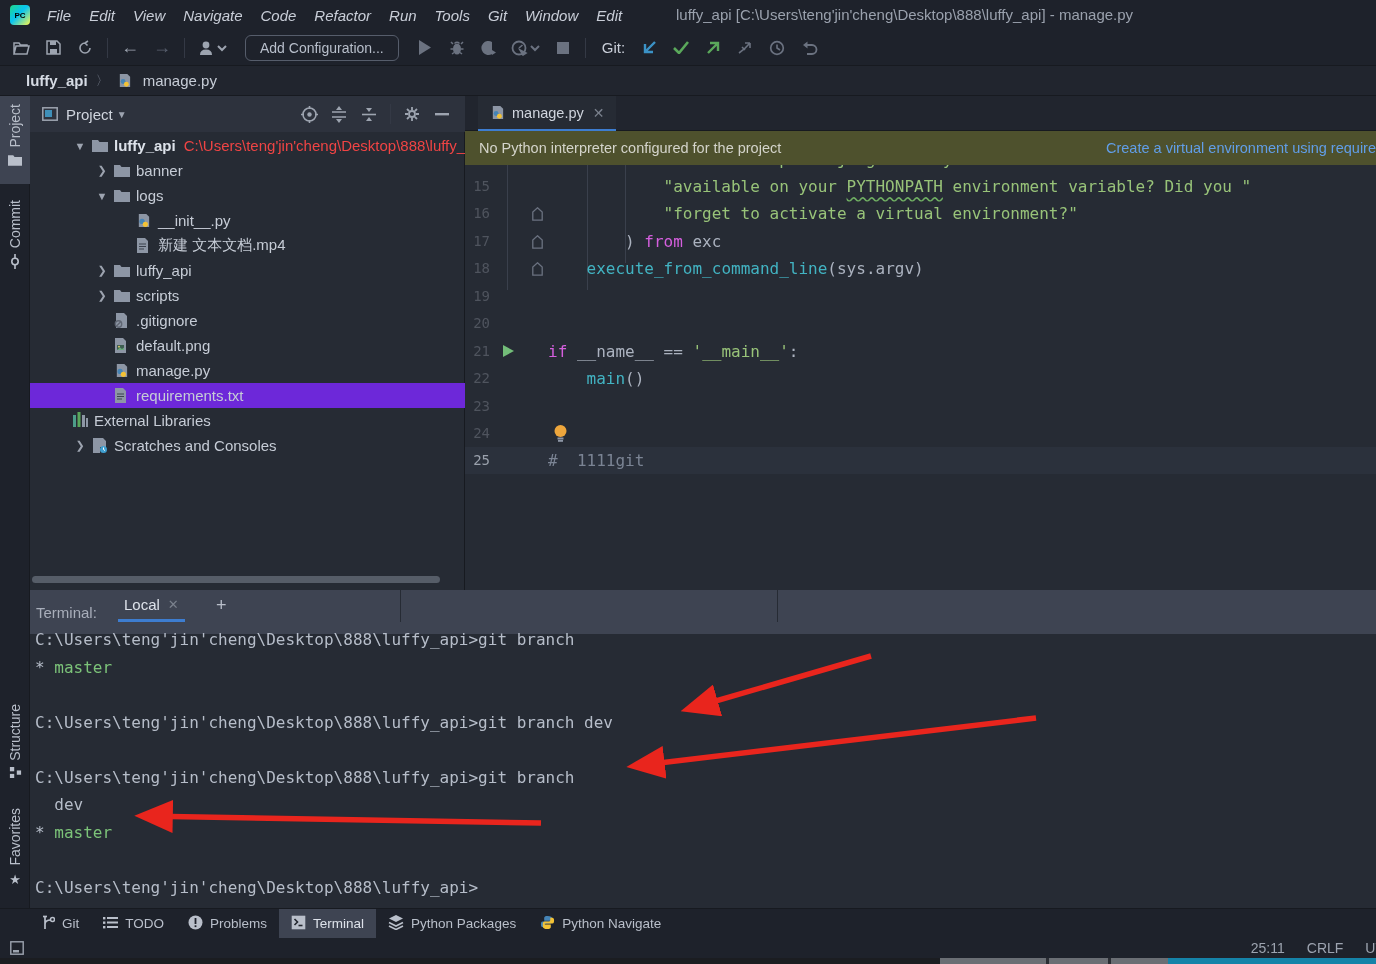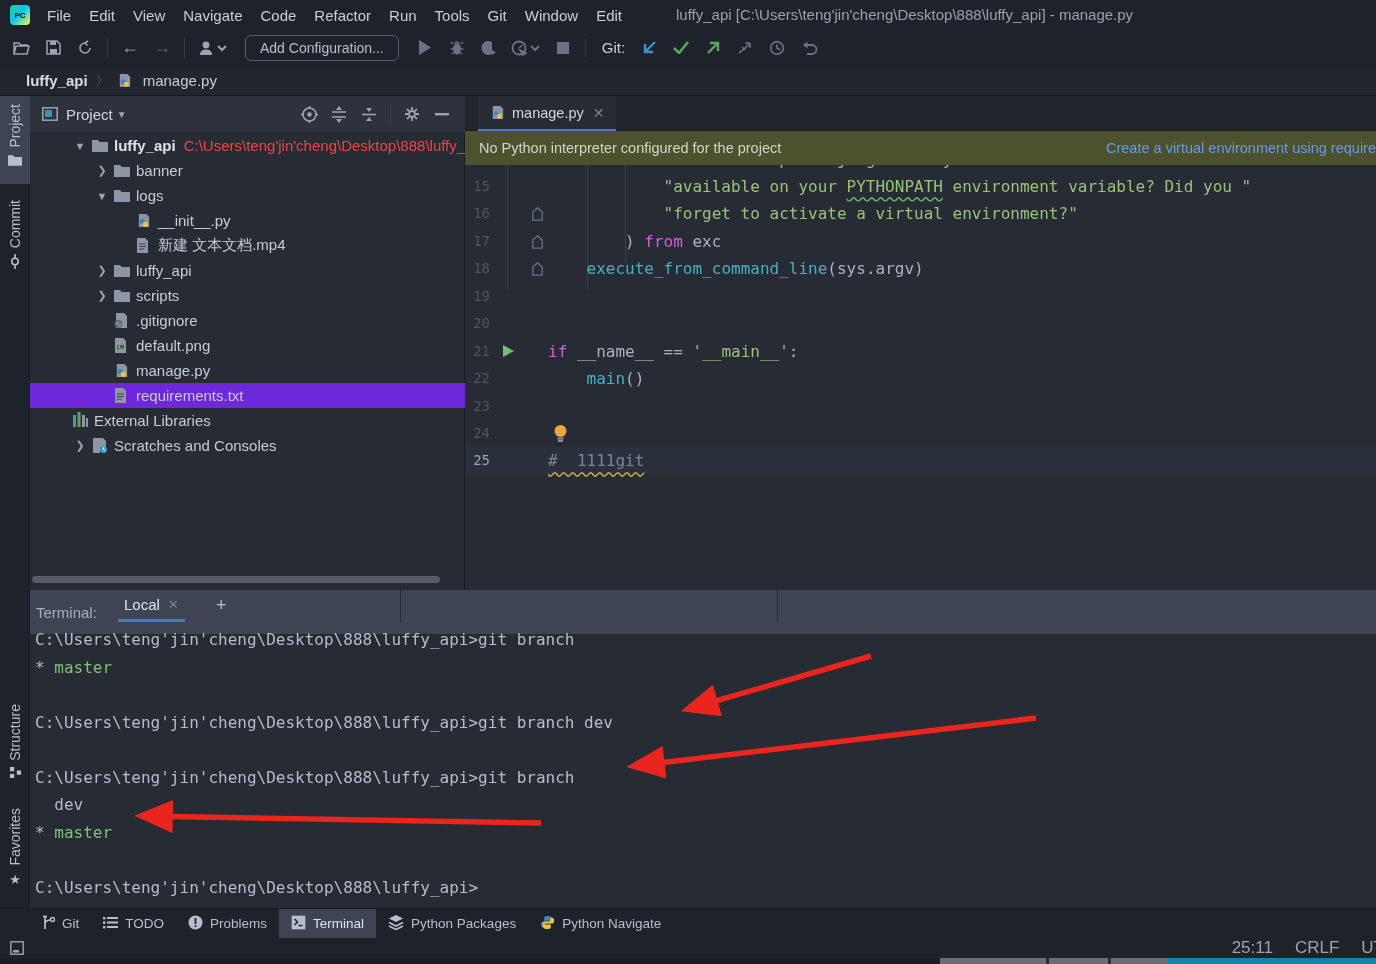--- a/index.html
+++ b/index.html
@@ -63,21 +63,21 @@
   #banner-link { position:absolute; right:0; top:0; height:34px; line-height:34px; color:#619ee8; white-space:nowrap; }
   #code { position:absolute; left:0; top:69px; width:911px; height:425px; overflow:hidden; }
   .crow { position:absolute; left:0; width:911px; height:27px; }
   .crow.current { background:#2b313c; }
   .lnum { position:absolute; left:0; top:0; width:25px; height:27px; line-height:27px; text-align:right; color:#4f545e; font-size:14px; }
   .crow.current .lnum { color:#9aa1ac; }
   .ctext { position:absolute; left:83px; top:0; height:27px; line-height:27px; font-size:16px; white-space:pre; color:#abb2bf; }
   .tk-s { color:#98c379; } .tk-k { color:#d55fde; } .tk-f { color:#42b3c2; }
   .tk-p { color:#abb2bf; } .tk-c { color:#7b8494; }
   .tk-u { text-decoration:underline; text-decoration-style:wavy; text-decoration-color:#6fae62; text-underline-offset:4px; }
-  .tk-w { text-decoration:underline; text-decoration-style:wavy; text-decoration-color:#c7a14a; text-underline-offset:5px;margin-top:43px; }
+  .tk-w { text-decoration-style:wavy; text-decoration-color:#c7a14a; text-underline-offset:5px;margin-top:43px; }
   .grun { position:absolute; left:38px; top:7px; width:0; height:0; border-left:11px solid #73bd79; border-top:6.5px solid transparent; border-bottom:6.5px solid transparent; }
   .glock { position:absolute; left:67px; top:7px; }
   .gbulb { position:absolute; left:88px; top:4px; }
   .guide { position:absolute; width:1px; background:#3a404c; }
 
   
   #terminal { left:30px; top:590px; width:1346px; height:318px; background:#262b34; }
   #term-header { position:absolute; left:0; top:0; width:1346px; height:44px; background:#3e4452; display:flex; align-items:center; }
   #term-label { margin-left:6px; color:#a8aeba; }
   #term-tab { position:absolute; left:88px; top:0; height:32px; display:flex; align-items:center; gap:6px; padding:0 6px; color:#dde2ea; border-bottom:3px solid #3d7dd0; }
@@ -87,39 +87,39 @@
   #term-body { position:absolute; left:0; top:32px; width:1346px; height:286px; }
   .trmline { position:absolute; left:5px; height:27px; line-height:27px; font-size:16px; white-space:pre; color:#b6bdc9; }
   .tg { color:#7cc379; }
 
   
   #bottombar { left:0; top:908px; width:1376px; height:30px; background:#1e222b; border-top:1px solid #171a20; display:flex; align-items:stretch; padding-left:30px; }
   .bbtn { display:flex; align-items:center; gap:7px; padding:0 12px; color:#b9bfca; font-size:13.5px; }
   .bbtn.active { background:#3e4452; color:#dde2ea; }
 
   
-  #statusbar { left:0; top:938px; width:1376px; height:20px; background:#1e222b; display:flex; align-items:center; color:#9da4b0; font-size:17px; }
+  #statusbar { left:0; top:938px; width:1376px; height:20px; background:#1e222b; display:flex; align-items:center; color:#9da4b0; font-size:14px; }
   #status-right { position:absolute; right:-8px; display:flex; gap:22px; }
   #status-left { margin-left:10px; }
 
   
   #taskbar { left:0; top:958px; width:1376px; height:6px; background:#1b1d21; }
   .tbseg { position:absolute; top:0; height:6px; }
 
   #arrows { left:0; top:0; width:1376px; height:964px; pointer-events:none; z-index:50; }
   svg.ic { display:block; }
 </style>
 </head>
 <body>
 
 <div id="app">
 
   <div id="menubar" class="abs">
     <div id="logo">PC</div>
-    <div id="menu-items" style="display:flex;">
+    <div id="menu-items" style="display:flex;font-style:italic;">
         <span class="menu-item">File</span>
         <span class="menu-item">Edit</span>
         <span class="menu-item">View</span>
         <span class="menu-item">Navigate</span>
         <span class="menu-item">Code</span>
         <span class="menu-item">Refactor</span>
         <span class="menu-item">Run</span>
         <span class="menu-item">Tools</span>
         <span class="menu-item">Git</span>
         <span class="menu-item">Window</span>

